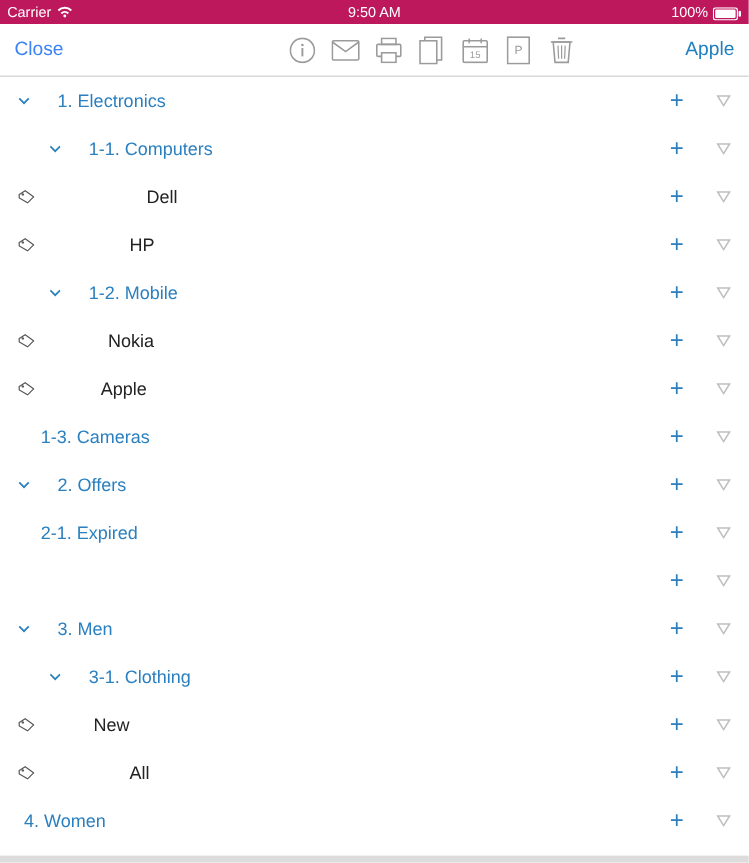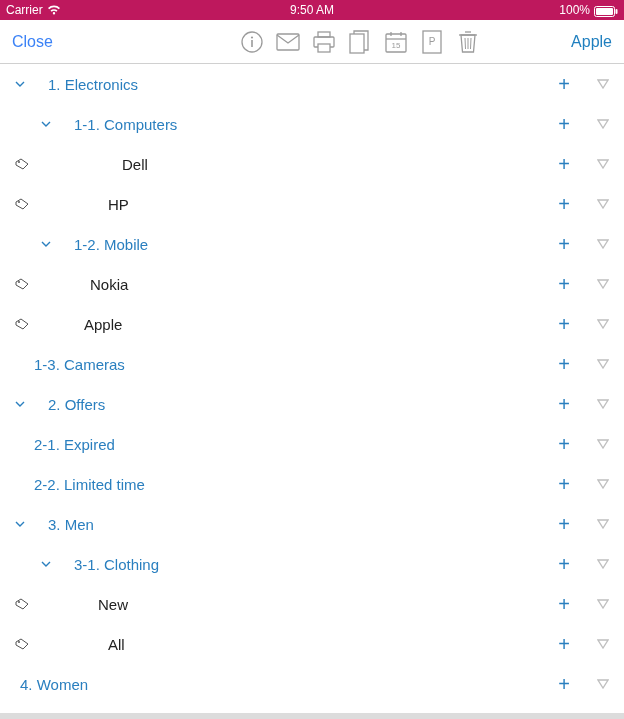--- a/index.html
+++ b/index.html
@@ -361,21 +361,20 @@
     <span class="spacer"></span>
     <span class="plus">+</span>
     <span class="tri">
         <svg width="12" height="10" viewBox="0 0 12 10">
           <path d="M1 1h10L6 9z" fill="none" stroke="#bfbfbf" stroke-width="1.3"></path>
         </svg>
       </span>
   </div>
 
   <div class="row blue indent-1 no-disclosure">
-    <span class="label">2-2. Limited time</span>
     <span class="spacer"></span>
     <span class="plus">+</span>
     <span class="tri">
         <svg width="12" height="10" viewBox="0 0 12 10">
           <path d="M1 1h10L6 9z" fill="none" stroke="#bfbfbf" stroke-width="1.3"></path>
         </svg>
       </span>
   </div>
 
   <div class="row blue">
@@ -410,21 +409,21 @@
       </span>
   </div>
 
   <div class="row black">
     <span class="tag-icon">
         <svg width="14" height="12" viewBox="0 0 14 12">
           <path d="M1 4l5-3 7 5-5 5-7-4z" fill="none" stroke="#555" stroke-width="1"></path>
           <circle cx="4" cy="4" r="1" fill="#555"></circle>
         </svg>
       </span>
-    <span class="label" style="margin-left:52px">New</span>
+    <span class="label" style="margin-left:32px">New</span>
     <span class="spacer"></span>
     <span class="plus">+</span>
     <span class="tri">
         <svg width="12" height="10" viewBox="0 0 12 10">
           <path d="M1 1h10L6 9z" fill="none" stroke="#bfbfbf" stroke-width="1.3"></path>
         </svg>
       </span>
   </div>
 
   <div class="row black">

